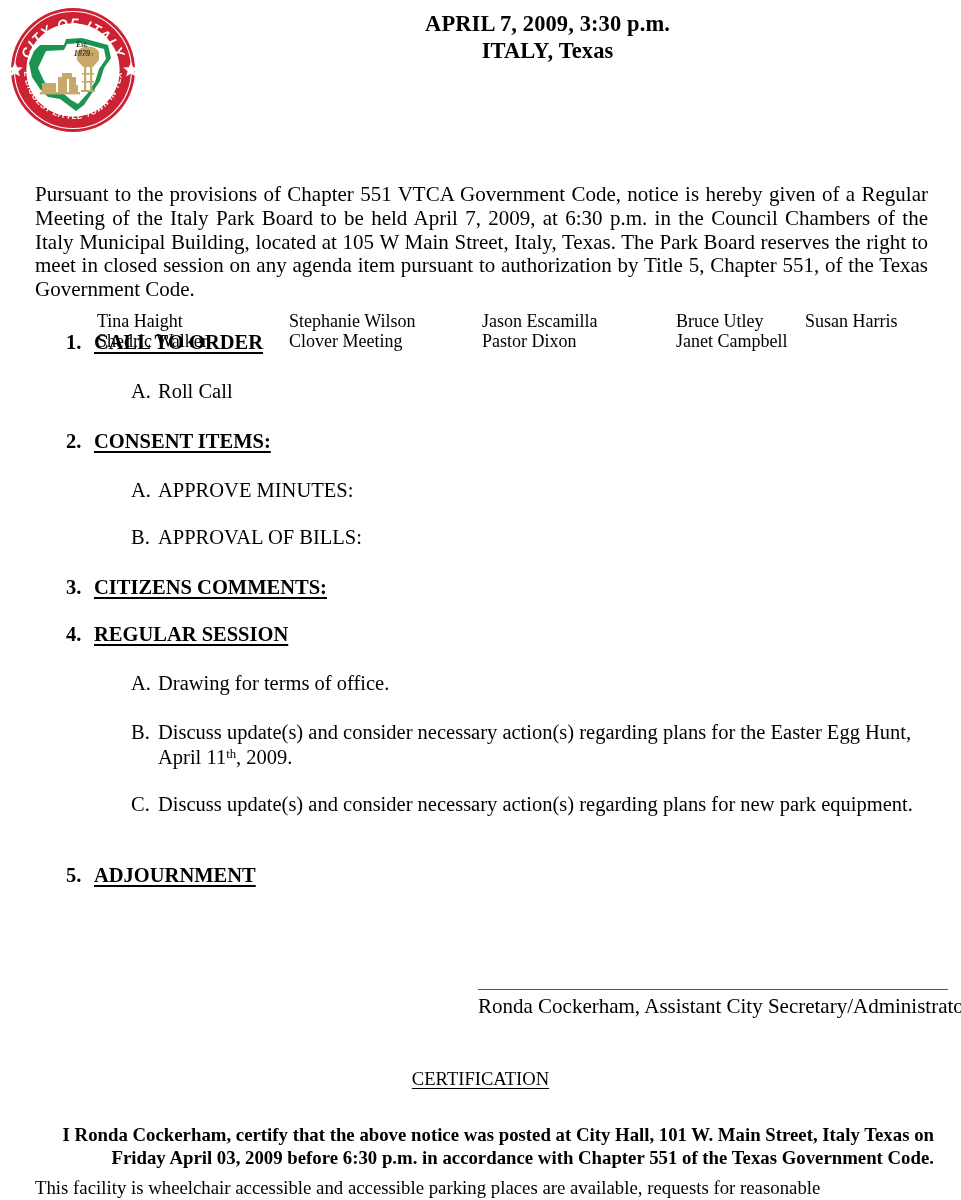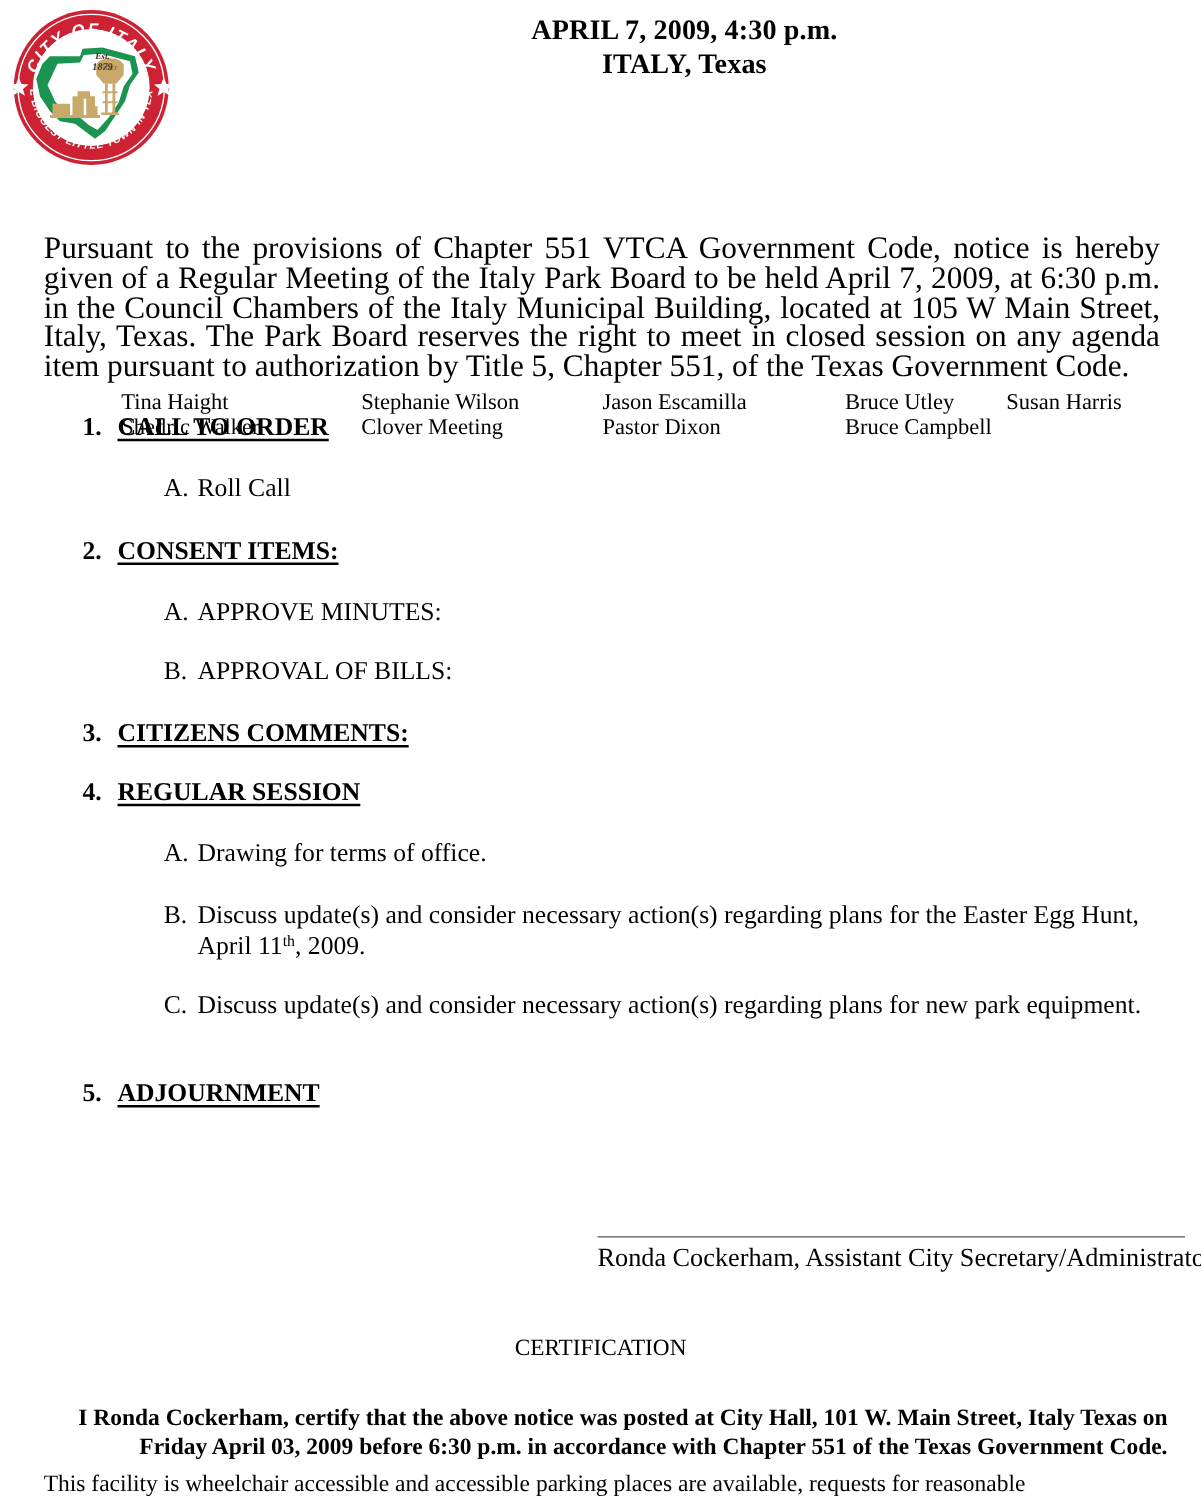--- a/index.html
+++ b/index.html
@@ -45,21 +45,21 @@
     letter-spacing: 0.1px;
   }
   .header div { white-space: nowrap; }
 
   
   .intro {
     position: absolute;
     left: 35px;
     top: 162px;
     width: 893px;
-    font-size: 25px;
+    font-size: 21px;
     line-height: 23.8px;
     text-align: justify;
     text-justify: inter-word;
   }
 
   
   .members {
     position: absolute;
     left: 97px;
     top: 268px;
@@ -152,20 +152,21 @@
   
   .cert-head {
     position: absolute;
     left: 0;
     top: 1068px;
     width: 961px;
     text-align: center;
     font-size: 18.6px;
   }
   .cert-head span {
+    text-decoration: underline;
     text-underline-offset: 2.5px;
     text-align: right;
   }
   .cert-body {
     position: absolute;
     left: 35px;
     top: 1104px;
     width: 899px;
     font-size: 18.8px;
     line-height: 23.5px;
@@ -238,39 +239,39 @@
       <text font-family="'Liberation Sans',sans-serif" font-size="8.2" font-weight="bold" fill="#ffffff" letter-spacing="0.7">
         <textPath href="#arcBot" startOffset="50%" text-anchor="middle">THE BIGGEST LITTLE TOWN IN TEXAS</textPath>
       </text>
 
       <path d="M 11,69 L 13.2,74.2 L 18.8,74.6 L 14.4,78.2 L 15.9,83.6 L 11,80.5 L 6.1,83.6 L 7.6,78.2 L 3.2,74.6 L 8.8,74.2 Z" fill="#ffffff" transform="translate(0,-8)"></path>
       <path d="M 127,69 L 129.2,74.2 L 134.8,74.6 L 130.4,78.2 L 131.9,83.6 L 127,80.5 L 122.1,83.6 L 123.6,78.2 L 119.2,74.6 L 124.8,74.2 Z" fill="#ffffff" transform="translate(0,-8)"></path>
     </svg>
   </div>
 
   <div class="header">
-    <div>APRIL 7, 2009, 4:30 p.m.</div>
+    <div>APRIL 7, 2009, 3:30 p.m.</div>
     <div>ITALY, Texas</div>
   </div>
 
   <p class="intro">Pursuant to the provisions of Chapter 551 VTCA Government Code, notice is hereby given of a Regular Meeting of the Italy Park Board to be held April 7, 2009, at 6:30 p.m. in the Council Chambers of the Italy Municipal Building, located at 105 W Main Street, Italy, Texas.  The Park Board reserves the right to meet in closed session on any agenda item pursuant to authorization by Title 5, Chapter 551, of the Texas Government Code.</p>
 
   <div class="members">
     <div class="members-row">
       <span class="m-col m-c0">Tina Haight</span>
       <span class="m-col m-c1">Stephanie Wilson</span>
       <span class="m-col m-c2">Jason Escamilla</span>
       <span class="m-col m-c3">Bruce Utley</span>
       <span class="m-col m-c4">Susan Harris</span>
     </div>
     <div class="members-row">
       <span class="m-col m-c0">Shedric Walker</span>
       <span class="m-col m-c1">Clover Meeting</span>
       <span class="m-col m-c2">Pastor Dixon</span>
-      <span class="m-col m-c3">Bruce Campbell</span>
+      <span class="m-col m-c3">Janet Campbell</span>
       <span class="m-col m-c4"></span>
     </div>
   </div>
 
   <div class="agenda">
 
     <div class="item">
       <span class="item-num">1.</span>
       <span class="item-title">CALL TO ORDER</span>
     </div>

